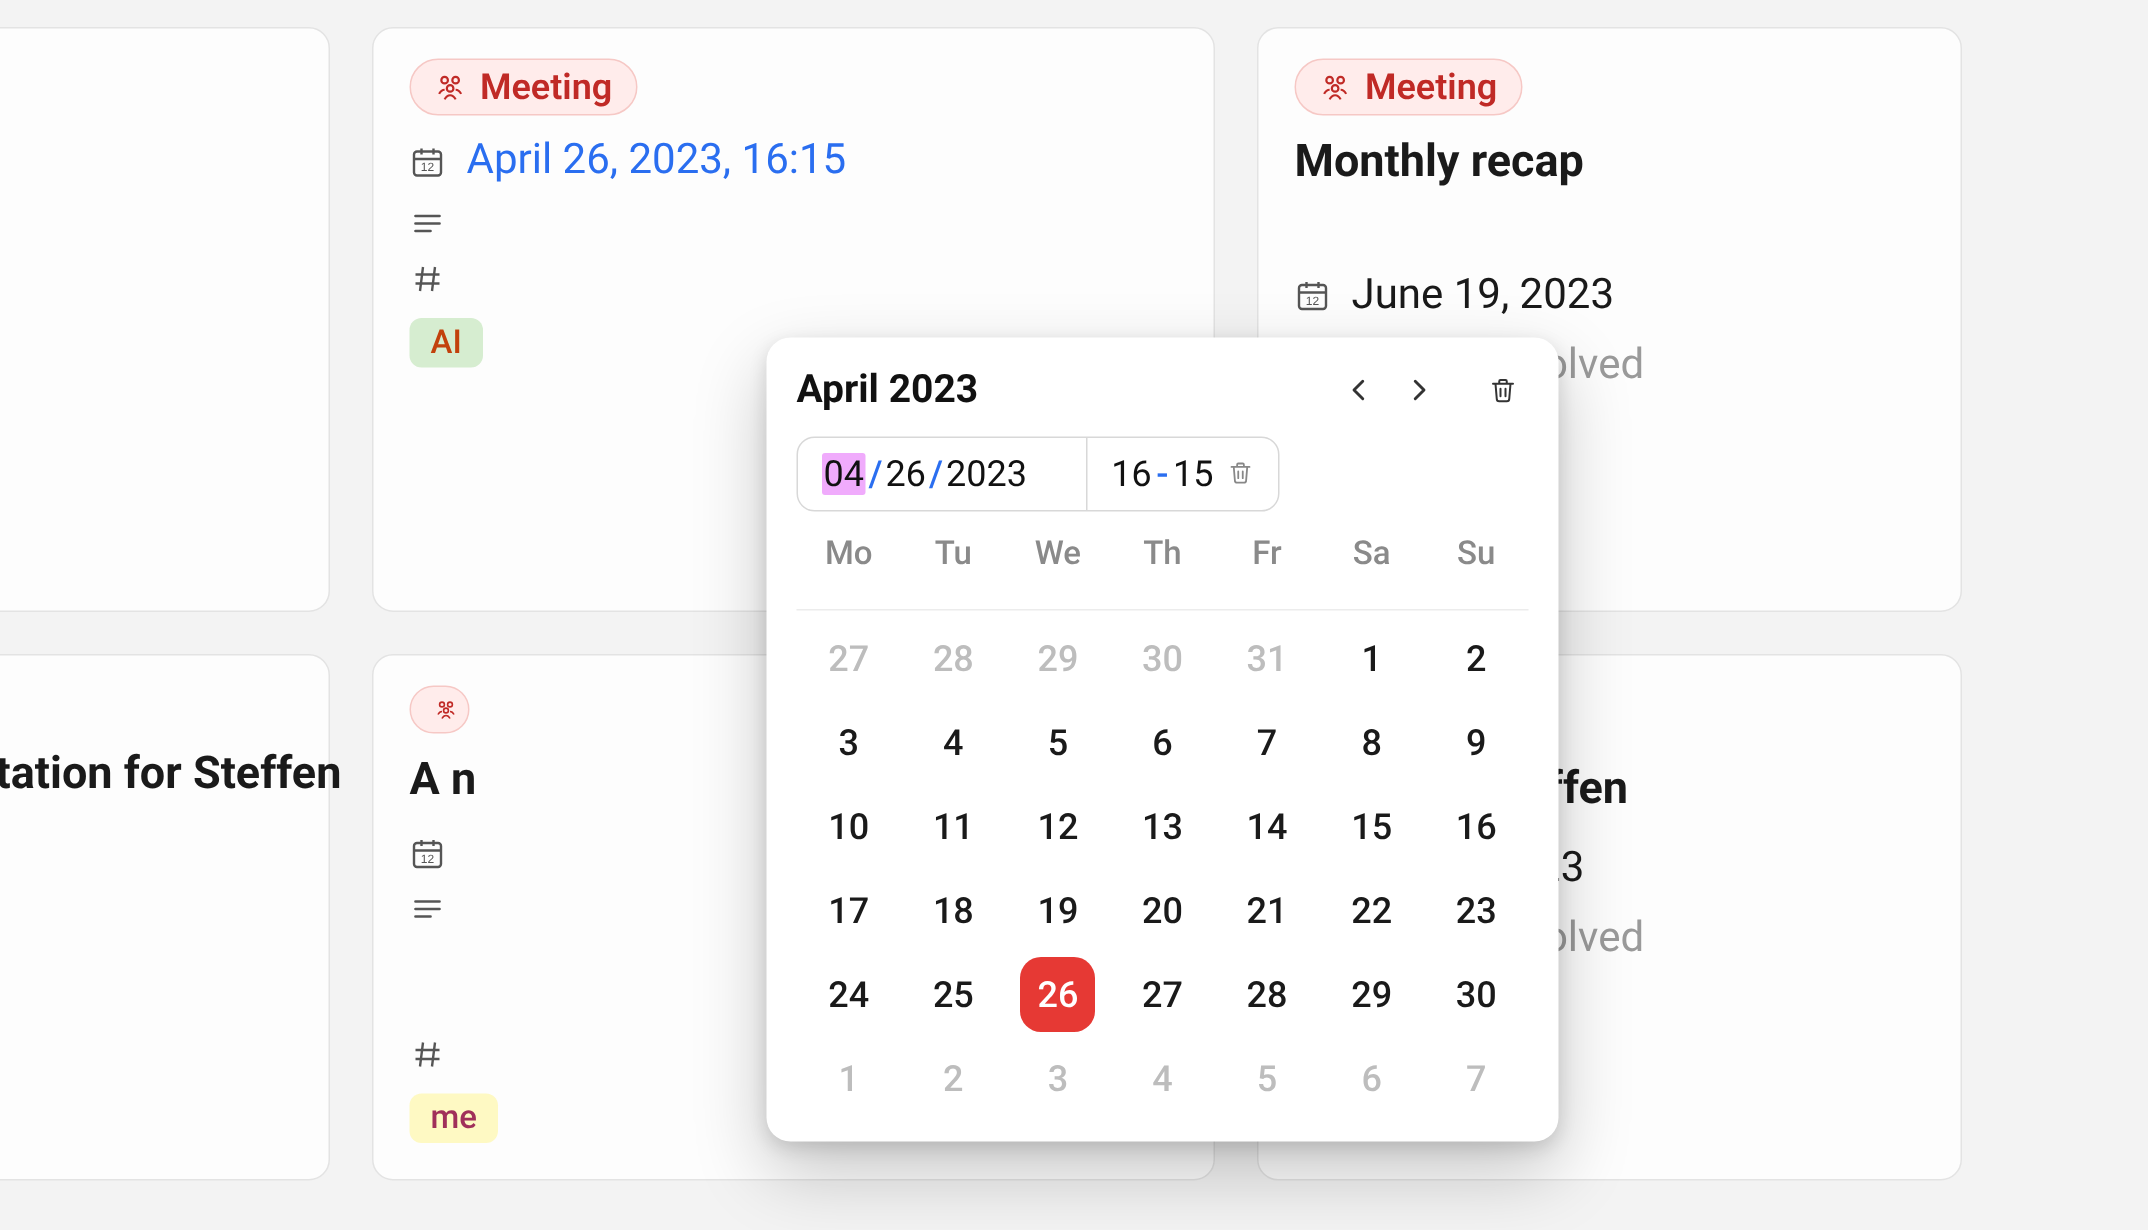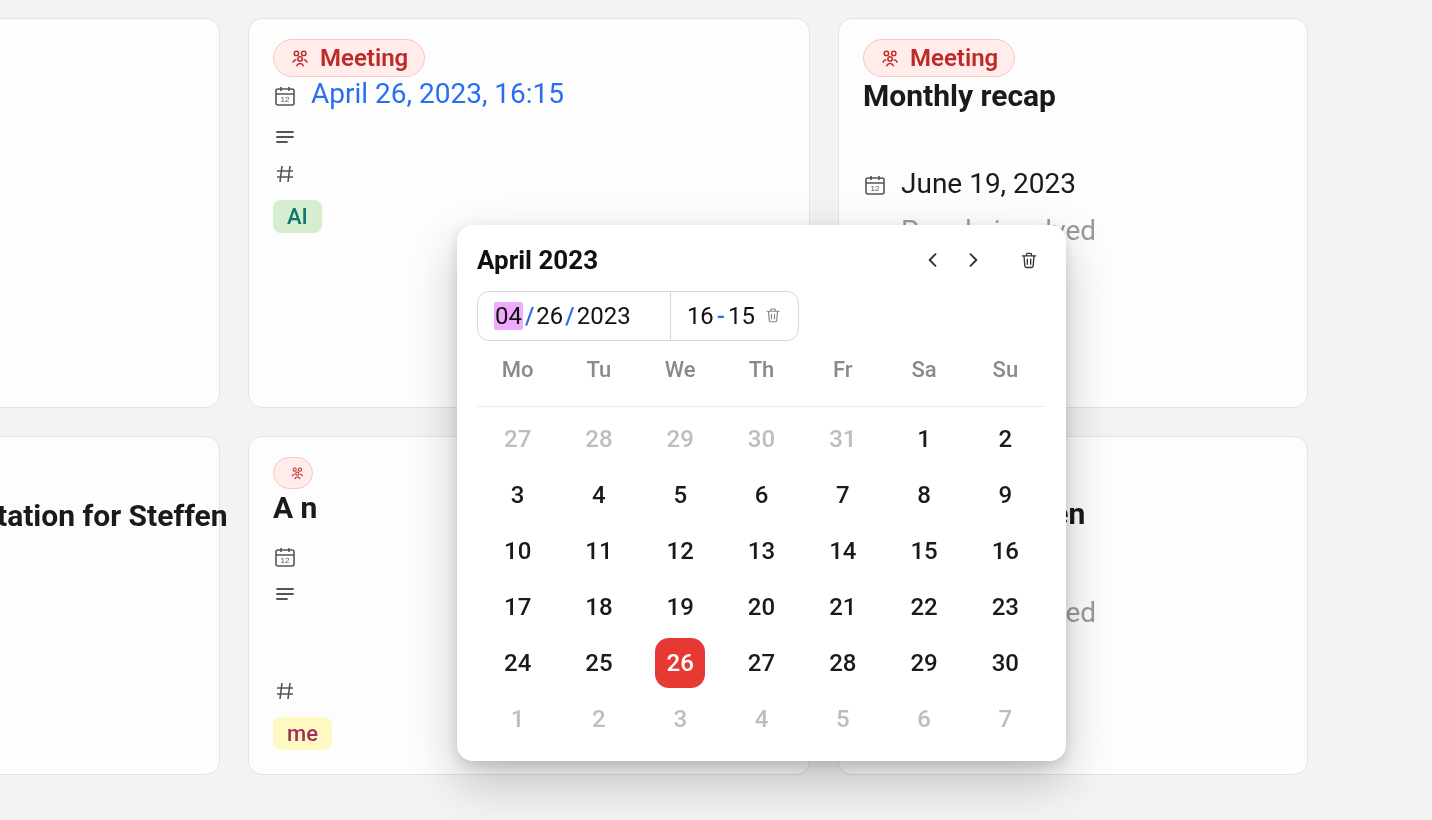--- a/index.html
+++ b/index.html
@@ -31,20 +31,21 @@
     display: inline-flex;
     align-items: center;
     gap: 8px;
     background: #ffeceb;
     border: 1px solid #f6c8c5;
     color: #c02a26;
     font-weight: 600;
     font-size: 24px;
     padding: 4px 16px;
     border-radius: 22px;
+    margin-bottom: 12px;
   }
   .badge svg { width: 22px; height: 22px; stroke: #c02a26; }
   .card-title {
     font-size: 30px;
     font-weight: 700;
     line-height: 1.25;
     color: #1a1a1a;
     margin-bottom: 16px;
   }
   .row {
@@ -59,32 +60,32 @@
   .row .icon svg { width: 100%; height: 100%; }
   .row.placeholder { color: #9a9a9a; }
   .row.link .val { color: #2a6ef0; }
   .tag {
     display: inline-block;
     padding: 4px 14px;
     border-radius: 8px;
     font-size: 22px;
     font-weight: 500;
   }
-  .tag.green { background: #d6edd0; color: #0f766e; }
+  .tag.green { background: #d6edd0; color: #c2410c; }
   .tag.pink { background: #fef9c3; color: #a0305a; }
   .tag.lightgreen { background: #e3f6c1; color: #4a6b1f; }
   .tag-row { display: flex; gap: 10px; margin-top: 6px; flex-wrap: wrap; }
   .hash-row { display: flex; align-items: center; gap: 14px; font-size: 24px; margin-bottom: 14px; }
 
   
   .picker {
     position: absolute;
-    left: 457px;
+    left: 511px;
     top: 225px;
-    width: 609px;
+    width: 528px;
     background: #fff;
     border-radius: 16px;
     box-shadow: 0 20px 48px rgba(0,0,0,0.22), 0 4px 12px rgba(0,0,0,0.12);
     padding: 18px 20px 14px 20px;
     z-index: 50;
   }
   .picker-head {
     display: flex;
     align-items: center;
     gap: 6px;

